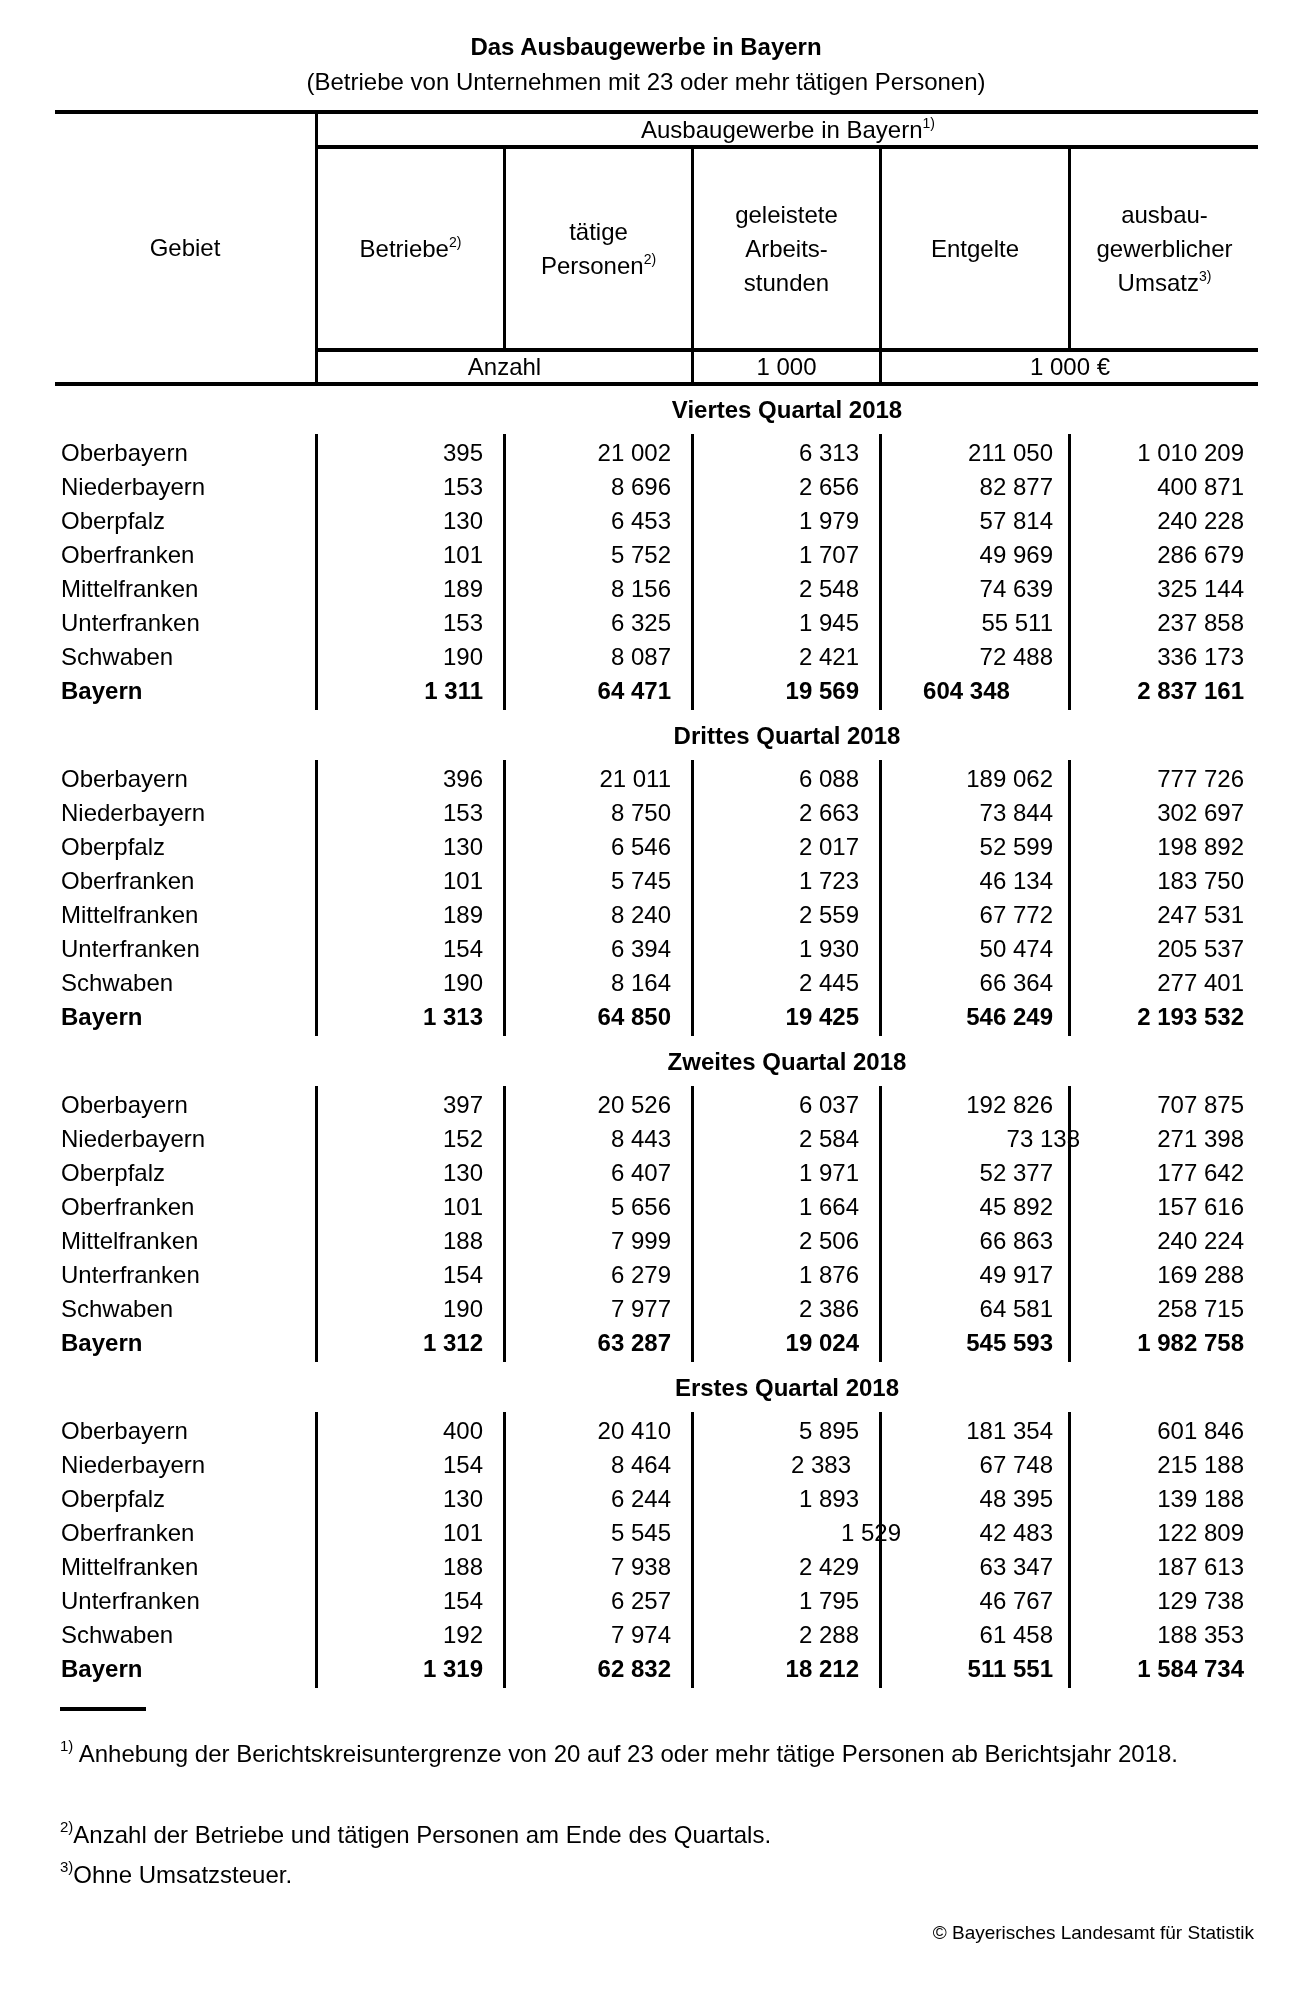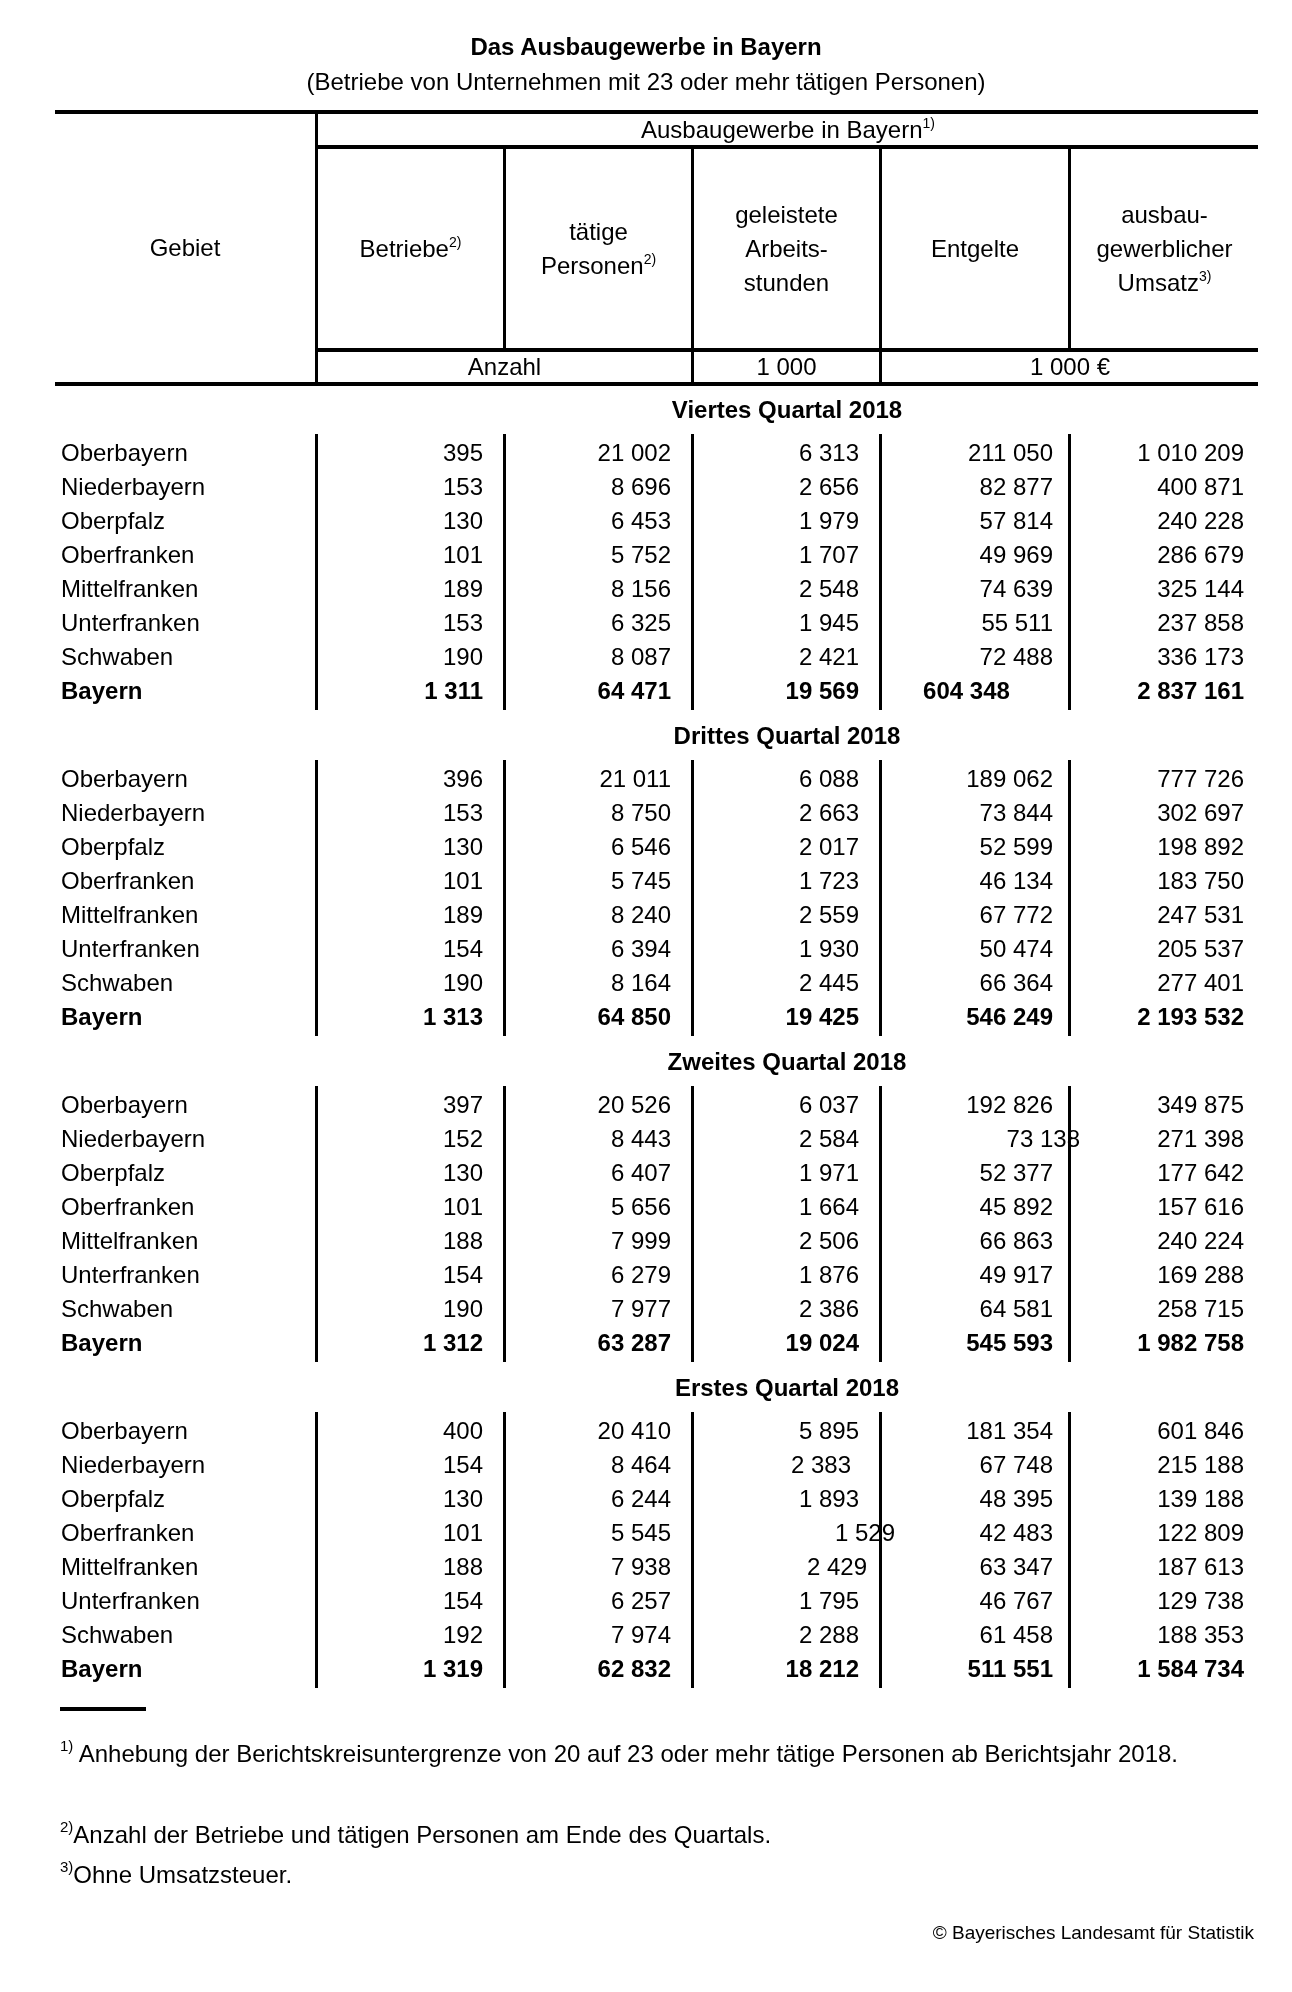--- a/index.html
+++ b/index.html
@@ -220,21 +220,21 @@
     <div class="vline" style="left: 503px; top: 1086px; height: 276px;"></div>
     <div class="vline" style="left: 691px; top: 1086px; height: 276px;"></div>
     <div class="vline" style="left: 879px; top: 1086px; height: 276px;"></div>
     <div class="vline" style="left: 1068px; top: 1086px; height: 276px;"></div>
     <div class="row" style="left: 0px; top: 1088px; width: 1292px;">
       <span class="cell-name" style="left: 61px;">Oberbayern</span>
       <span class="cell-num" style="left: 316px; width: 167px;">397</span>
       <span class="cell-num" style="left: 504px; width: 167px;">20 526</span>
       <span class="cell-num" style="left: 692px; width: 167px;">6 037</span>
       <span class="cell-num" style="left: 880px; width: 173px;">192 826</span>
-      <span class="cell-num" style="left: 1069px; width: 175px;">349 875</span>
+      <span class="cell-num" style="left: 1069px; width: 175px;">707 875</span>
     </div>
     <div class="row" style="left: 0px; top: 1122px; width: 1292px;">
       <span class="cell-name" style="left: 61px;">Niederbayern</span>
       <span class="cell-num" style="left: 316px; width: 167px;">152</span>
       <span class="cell-num" style="left: 504px; width: 167px;">8 443</span>
       <span class="cell-num" style="left: 692px; width: 167px;">2 584</span>
       <span class="cell-num" style="left: 880px; width: 173px; padding-left: 27px;">73 138</span>
       <span class="cell-num" style="left: 1069px; width: 175px;">271 398</span>
     </div>
     <div class="row" style="left: 0px; top: 1156px; width: 1292px;">
@@ -312,29 +312,29 @@
       <span class="cell-num" style="left: 316px; width: 167px;">130</span>
       <span class="cell-num" style="left: 504px; width: 167px;">6 244</span>
       <span class="cell-num" style="left: 692px; width: 167px;">1 893</span>
       <span class="cell-num" style="left: 880px; width: 173px;">48 395</span>
       <span class="cell-num" style="left: 1069px; width: 175px;">139 188</span>
     </div>
     <div class="row" style="left: 0px; top: 1516px; width: 1292px;">
       <span class="cell-name" style="left: 61px;">Oberfranken</span>
       <span class="cell-num" style="left: 316px; width: 167px;">101</span>
       <span class="cell-num" style="left: 504px; width: 167px;">5 545</span>
-      <span class="cell-num" style="left: 728px; width: 167px;">1 529</span>
+      <span class="cell-num" style="left: 692px; width: 167px; padding-left: 42px;">1 529</span>
       <span class="cell-num" style="left: 880px; width: 173px;">42 483</span>
       <span class="cell-num" style="left: 1069px; width: 175px;">122 809</span>
     </div>
     <div class="row" style="left: 0px; top: 1550px; width: 1292px;">
       <span class="cell-name" style="left: 61px;">Mittelfranken</span>
       <span class="cell-num" style="left: 316px; width: 167px;">188</span>
       <span class="cell-num" style="left: 504px; width: 167px;">7 938</span>
-      <span class="cell-num" style="left: 692px; width: 167px; padding-left: 8px;">2 429</span>
+      <span class="cell-num" style="left: 692px; width: 167px;">2 429</span>
       <span class="cell-num" style="left: 880px; width: 173px;">63 347</span>
       <span class="cell-num" style="left: 1069px; width: 175px;">187 613</span>
     </div>
     <div class="row" style="left: 0px; top: 1584px; width: 1292px;">
       <span class="cell-name" style="left: 61px;">Unterfranken</span>
       <span class="cell-num" style="left: 316px; width: 167px;">154</span>
       <span class="cell-num" style="left: 504px; width: 167px;">6 257</span>
       <span class="cell-num" style="left: 692px; width: 167px;">1 795</span>
       <span class="cell-num" style="left: 880px; width: 173px;">46 767</span>
       <span class="cell-num" style="left: 1069px; width: 175px;">129 738</span>

